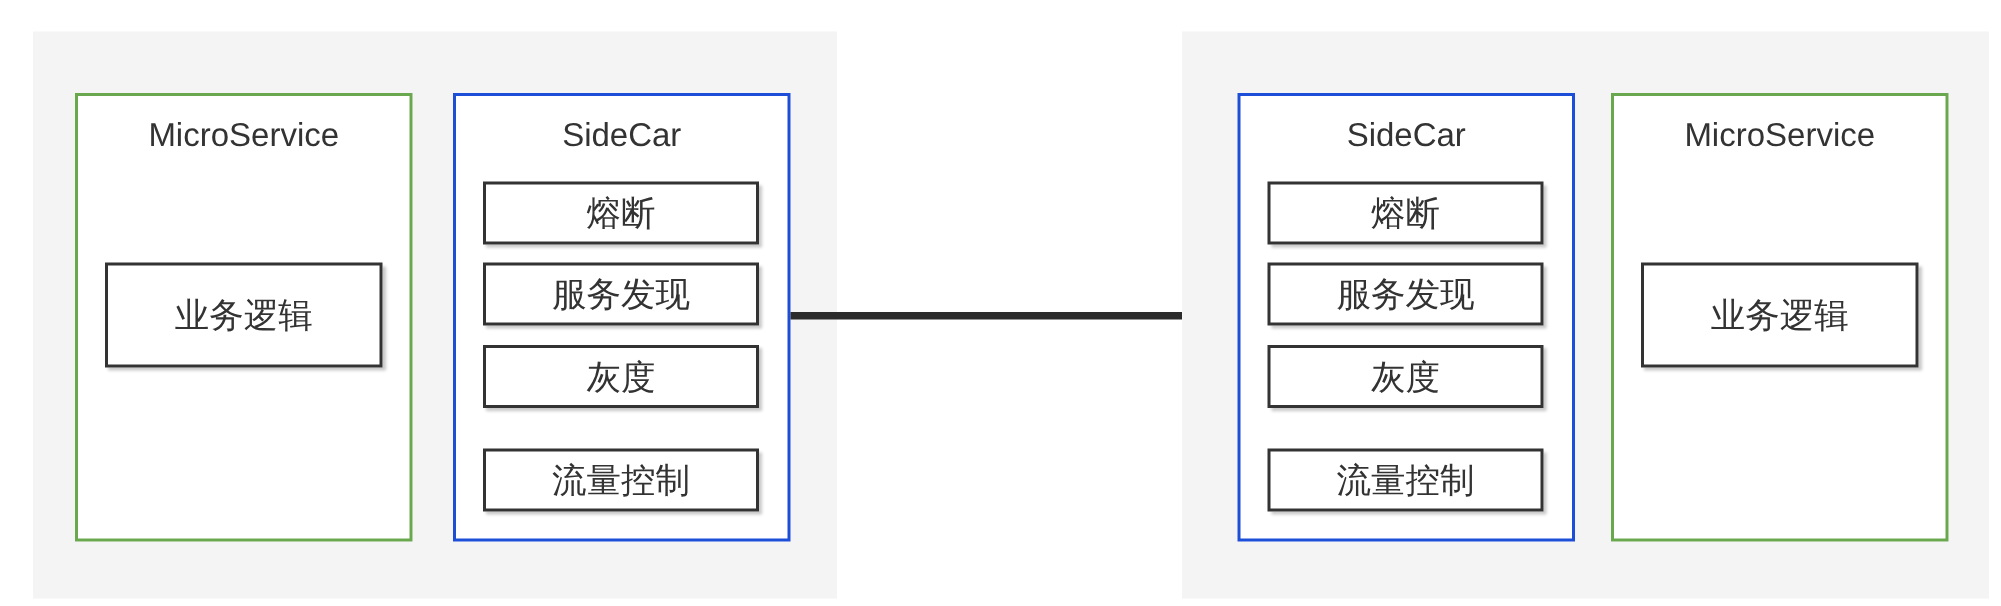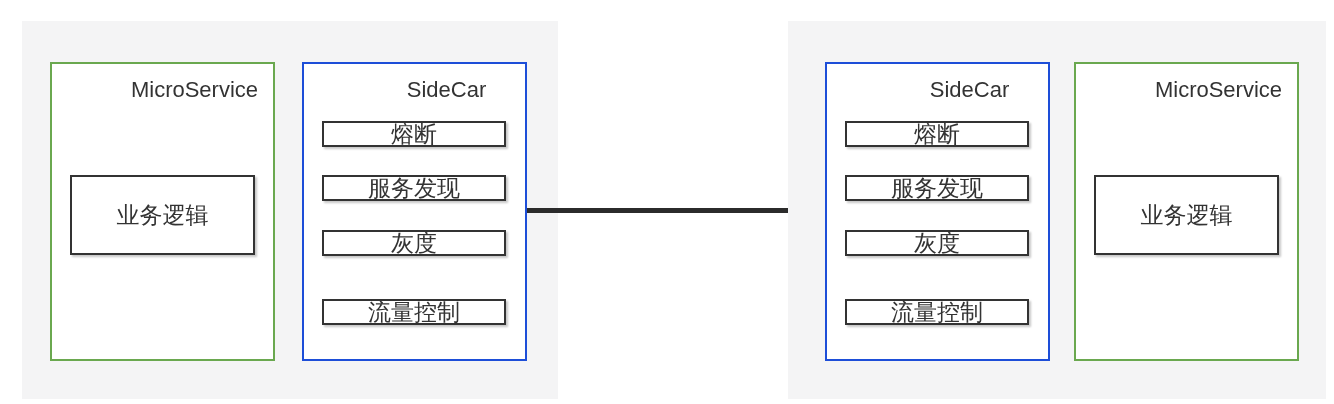--- a/index.html
+++ b/index.html
@@ -43,44 +43,43 @@
   .box-title {
     position: absolute;
     top: 12px;
     left: 0;
     width: 100%;
     text-align: center;
     font-size: 22px;
     line-height: 28px;
     color: #333333;
     white-space: nowrap;
-    padding-left: 32px;
   }
   .inner-box {
     position: absolute;
     box-sizing: border-box;
     background: #ffffff;
     border: 2px solid #333333;
     box-shadow: 2px 2px 2px rgba(0,0,0,0.22);
     display: flex;
     align-items: center;
     justify-content: center;
     color: #333333;
   }
   .business-logic {
     left: 18px;
     top: 111px;
     width: 185px;
-    height: 80px;
+    height: 70px;
     font-size: 23px;
   }
   .sidecar-item {
     left: 18px;
     width: 184px;
-    height: 26px;
+    height: 42px;
     font-size: 23px;
   }
   .sidecar-item.i0 { top: 57px;  }
   .sidecar-item.i1 { top: 111px; justify-content: center; }
   .sidecar-item.i2 { top: 166px; font-family: Liberation Mono, monospace; }
   .sidecar-item.i3 { top: 235px; }
 
   .connector {
     position: absolute;
     left: 527px;

